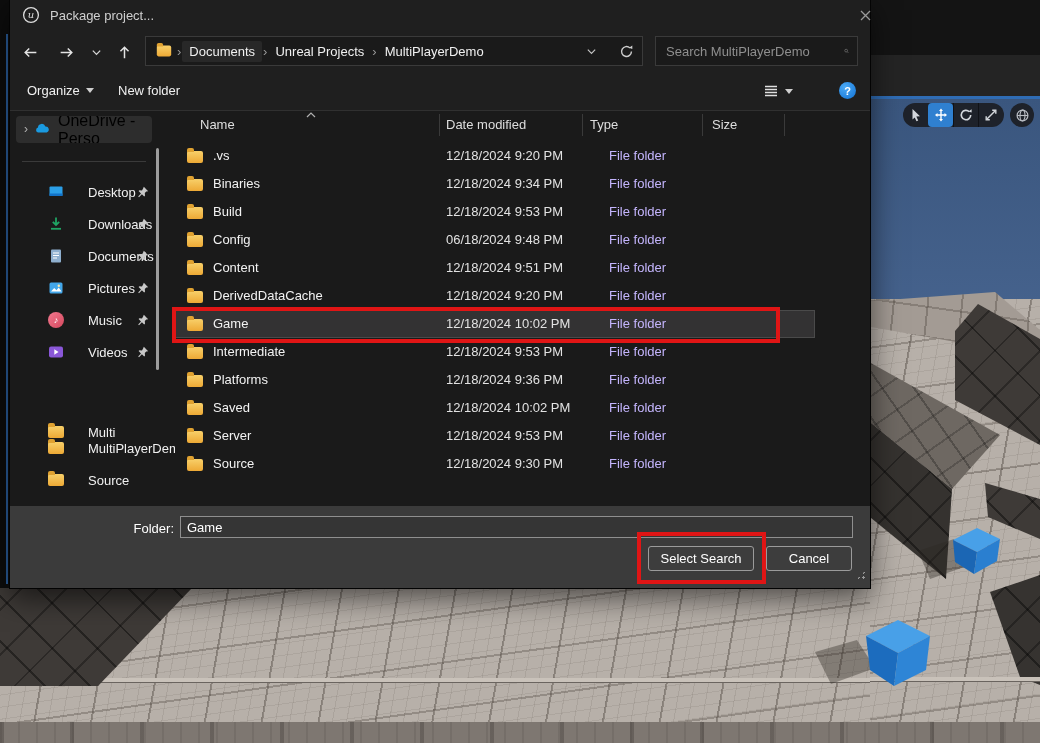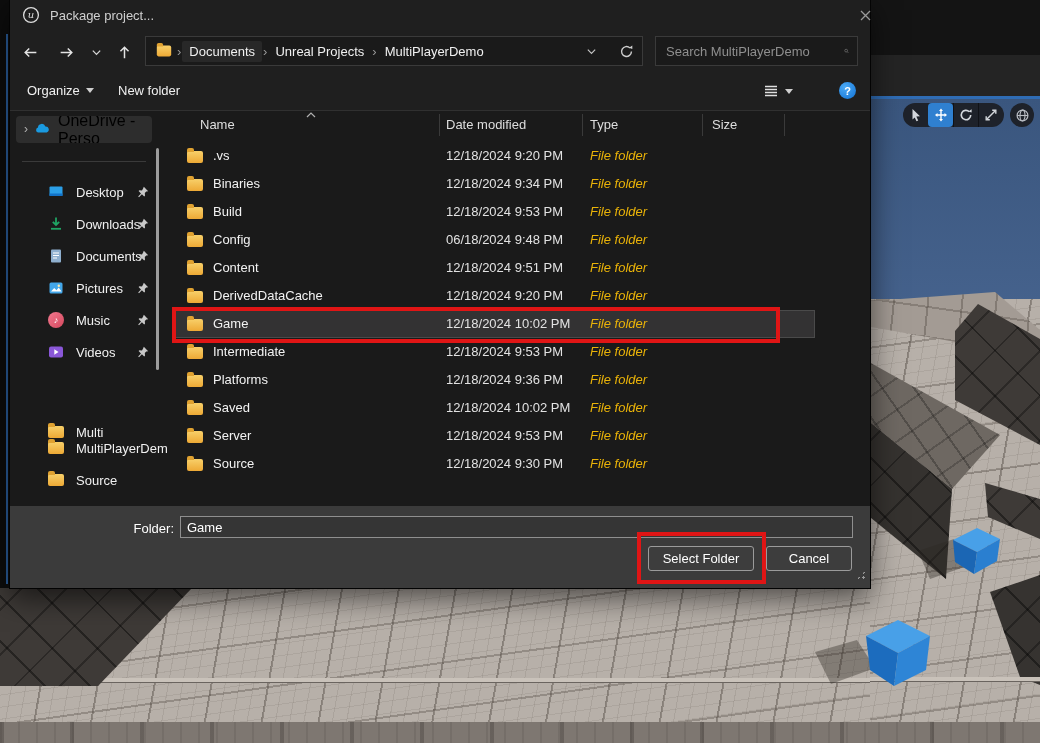--- a/index.html
+++ b/index.html
@@ -42,34 +42,34 @@
              font-family:"Liberation Sans",sans-serif;}
   .searchbox input::placeholder{color:#8f8f8f;}
   .toolrow{left:0;top:72px;width:860px;height:39px;border-bottom:1px solid #303030;box-sizing:border-box;}
   .toolbtn{color:#f0f0f0;font-size:13px;top:11px;display:flex;align-items:center;gap:6px;}
   .caret-down{width:0;height:0;border-left:4px solid transparent;border-right:4px solid transparent;
               border-top:5px solid #cfcfcf;}
   .helpdot{width:17px;height:17px;border-radius:50%;background:radial-gradient(circle at 35% 30%,#4aa9f5,#1272d4);
            color:#fff;font-size:11px;font-weight:bold;display:flex;align-items:center;justify-content:center;}
   
   .content{left:0;top:111px;width:860px;height:395px;background:#1a1a1a;}
-  .sideitem{left:0;width:160px;height:28px;display:flex;align-items:center;}
+  .sideitem{left:0;width:160px;height:28px;display:flex;align-items:center;gap:12px;}
   .sideitem .lbl{color:#f0f0f0;font-size:13px;white-space:nowrap;}
   .onedrive{left:6px;top:5px;width:136px;height:27px;background:#2d2d2d;border-radius:4px;
             display:flex;align-items:center;overflow:hidden;}
   .pin{position:absolute;left:127px;top:8px;}
   .sidescroll{left:146px;top:37px;width:3px;height:222px;background:#9d9d9d;border-radius:2px;}
   .sidediv{left:12px;top:50px;width:124px;height:1px;background:#3a3a3a;}
   .list{left:165px;top:0;width:695px;height:395px;}
   .hdr{top:0;height:27px;color:#dedede;font-size:13px;}
   .hdr-div{top:3px;width:1px;height:22px;background:#3a3a3a;}
   .row{left:0;width:640px;height:28px;}
   .row .nm{position:absolute;left:38px;top:6px;color:#f2f2f2;font-size:13px;white-space:nowrap;}
   .row .dt{position:absolute;left:271px;top:6px;color:#e2e2e2;font-size:13px;white-space:nowrap;}
-  .row .tp{position:absolute;left:415px;top:6px;color:#eab308;font-size:13px;white-space:nowrap;font-style:italic;}
+  .row .tp{position:absolute;left:434px;top:6px;color:#c4b5fd;font-size:13px;white-space:nowrap;}
   .row.sel{background:#333233;box-shadow:0 0 0 1px #4a4a4a inset;}
   .fi{position:relative;width:16px;height:12px;border-radius:1.5px 2px 2px 2px;
       background:linear-gradient(180deg,#f8d06a,#eda935);}
   .fi::before{content:"";position:absolute;top:-3px;left:0;width:7px;height:4px;background:#e0a231;
       border-radius:2px 2px 0 0;}
   .fi.sm{transform:scale(.9);}
   
   .footer{left:0;top:506px;width:860px;height:82px;background:#3b3b3b;}
   .folderlbl{left:120px;top:521px;width:44px;text-align:right;color:#fff;font-size:13px;}
   .folderinput{left:170px;top:516px;width:673px;height:22px;background:#353535;border:1px solid #8f8f8f;
@@ -423,19 +423,19 @@
         <span class="nm">Source</span>
         <span class="dt">12/18/2024 9:30 PM</span>
         <span class="tp">File folder</span>
       </div>
     </div>
   </div>
 
   <div class="footer abs"></div>
   <div class="folderlbl abs">Folder:</div>
   <input class="folderinput abs" value="Game" style="">
-  <div class="btn abs" style="left:638px;top:546px;width:106px;">Select Folder</div>
+  <div class="btn abs" style="left:638px;top:546px;width:106px;">Select Search</div>
   <div class="btn abs" style="left:756px;top:546px;width:86px;">Cancel</div>
   <div class="grip abs"></div>
 </div>
 
 <div class="anno abs" style="left:172px;top:307px;width:600px;height:28px;"></div>
 <div class="anno abs" style="left:637px;top:532px;width:121px;height:44px;"></div>
 
 </body></html>

